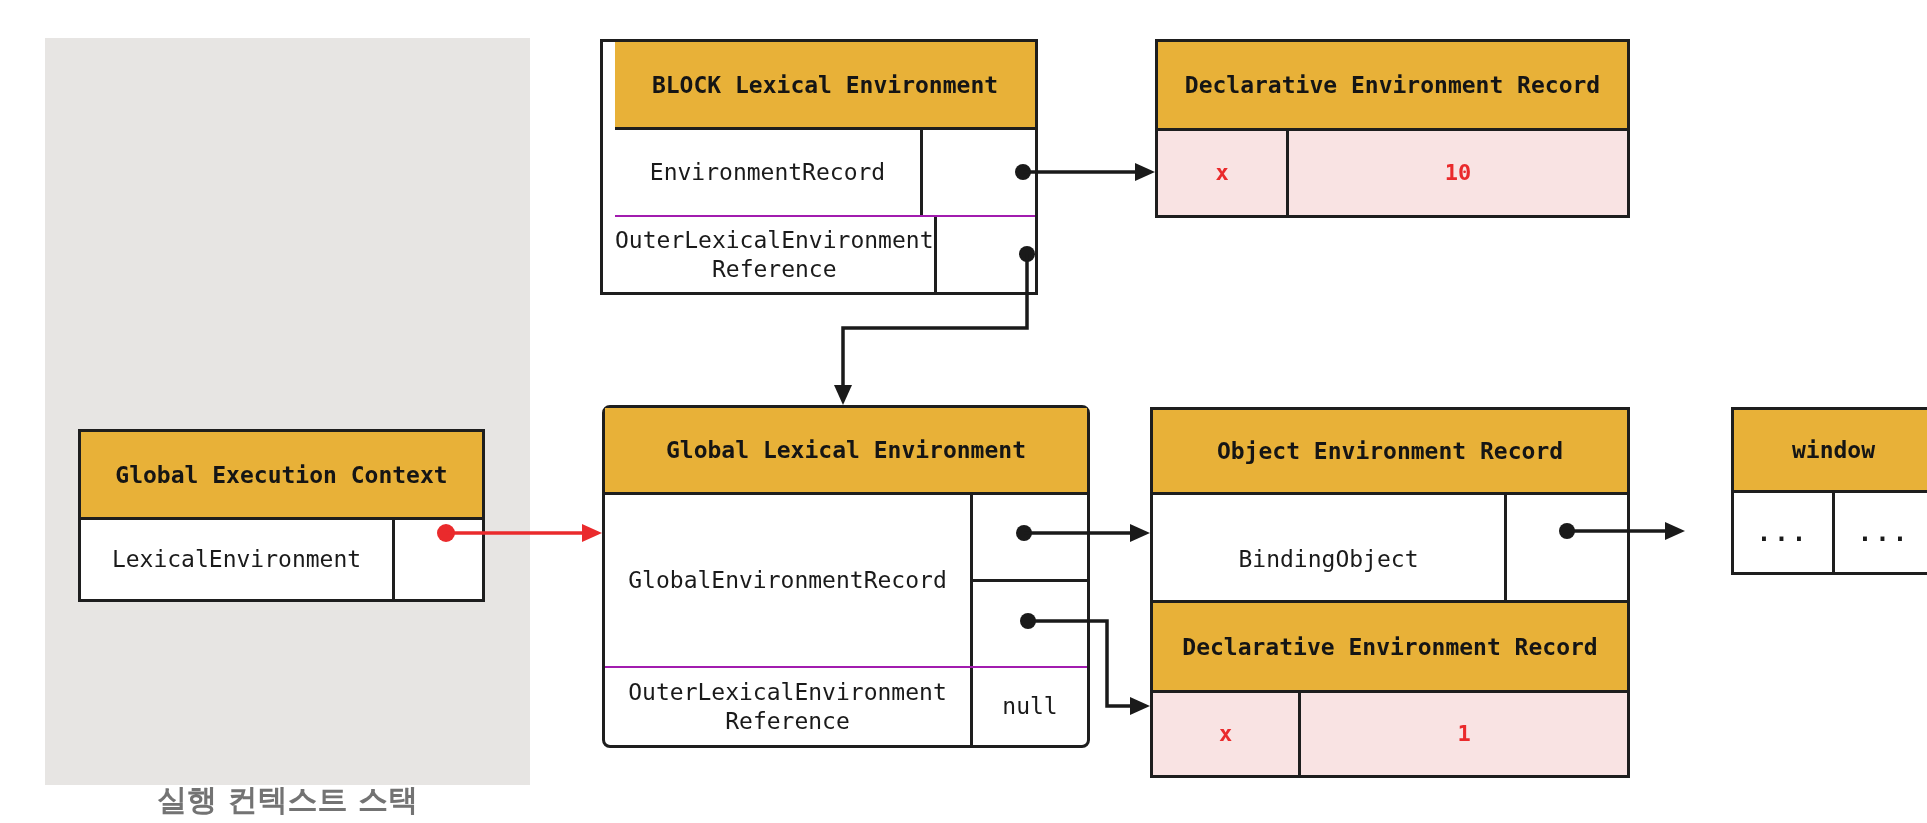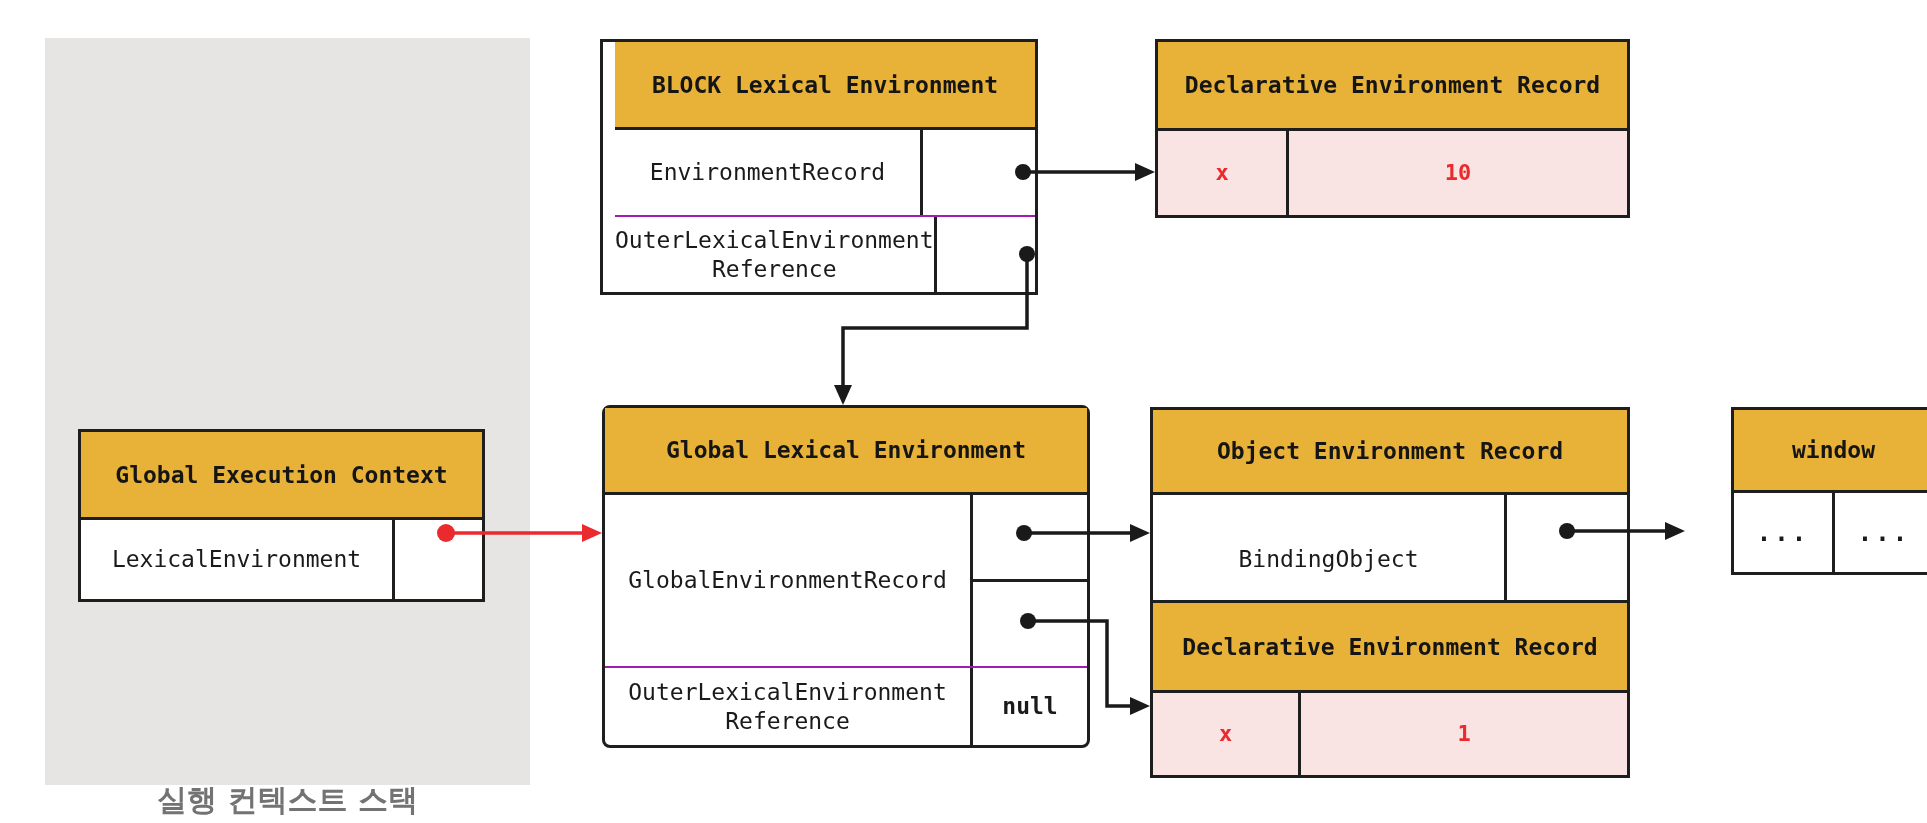--- a/index.html
+++ b/index.html
@@ -57,21 +57,21 @@
     align-items: center;
     justify-content: center;
     font-size: 23px;
     text-align: center;
     white-space: pre-line;
     line-height: 1.25;
     box-sizing: border-box;
   }
   .cell.grow { flex: 1 1 auto; }
   .b-top { border-top: 2px solid #a21caf; }
-  .b-left { border-left: 3px solid #1E1E1E; font-weight: bold; }
+  .b-left { border-left: 3px solid #1E1E1E; }
   .b-bottom { border-bottom: 3px solid #1E1E1E; }
   .pink { background: #F9E3E3; }
   .redtext { color: #EA2A2C; font-weight: bold; font-size: 22px; }
   .dots { font-weight: bold; letter-spacing: 3px; font-size: 24px; }
   .side-col { display: flex; flex-direction: column; box-sizing: border-box; }
   .side-col .sub { flex: 1 1 auto; }
   svg.overlay {
     position: absolute;
     left: 0; top: 0;
     width: 1927px; height: 823px;

